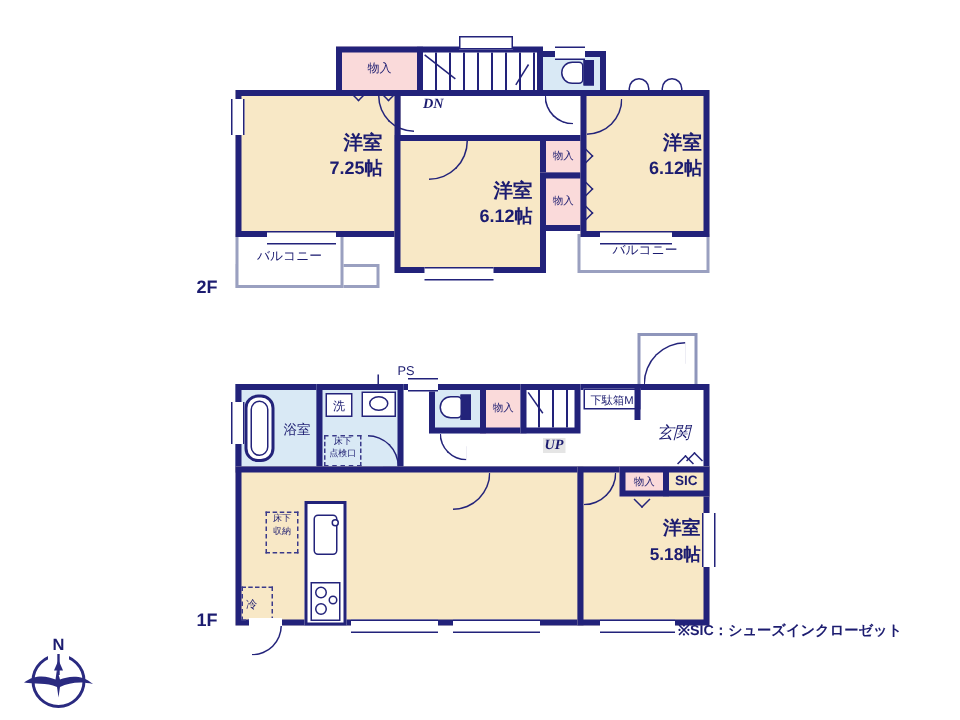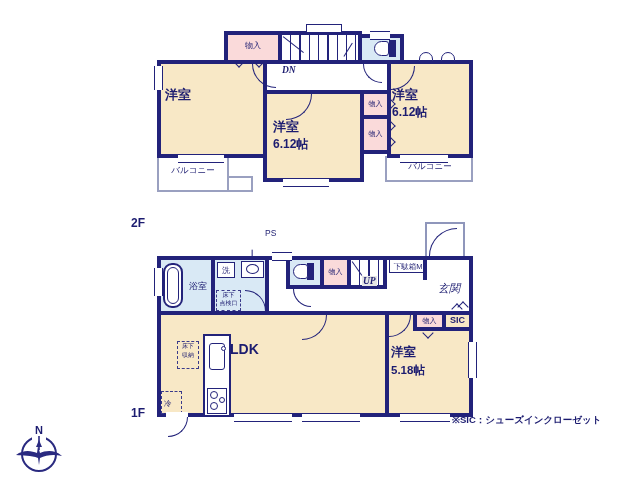--- a/index.html
+++ b/index.html
@@ -3,21 +3,21 @@
 <meta charset="utf-8">
 <style>
   html,body{margin:0;padding:0;background:#fff;}
   #canvas{position:relative;width:640px;height:480px;background:#fff;overflow:hidden;
           font-family:"Liberation Sans",sans-serif;color:#1c1c70;}
   .abs{position:absolute;box-sizing:border-box;}
   .room{position:absolute;box-sizing:border-box;border:4px solid #22227a;}
   .cream{background:#f8e8c6;} .pink{background:#fadada;} .blue{background:#d9e9f5;} .white{background:#fff;}
   .thinbox{position:absolute;box-sizing:border-box;border:2px solid #9aa0c0;background:#fff;}
   .lbl{position:absolute;color:#1c1c70;text-align:center;white-space:nowrap;}
-  .roomlbl{position:absolute;color:#1c1c70;font-weight:600;text-align:left;line-height:1.4;}
+  .roomlbl{position:absolute;color:#1c1c70;font-weight:600;text-align:right;line-height:1.4;}
   .win-h{position:absolute;background:#fff;border-top:1.5px solid #22227a;border-bottom:1.5px solid #22227a;height:7px;}
   .win-v{position:absolute;background:#fff;border-left:1.5px solid #22227a;border-right:1.5px solid #22227a;width:7px;}
   .arc{position:absolute;box-sizing:border-box;border:0 solid #23237a;}
   .c-tl{border-bottom-right-radius:100% 100%;border-right-width:1.3px;border-bottom-width:1.3px;}
   .c-tr{border-bottom-left-radius:100% 100%;border-left-width:1.3px;border-bottom-width:1.3px;}
   .c-bl{border-top-right-radius:100% 100%;border-right-width:1.3px;border-top-width:1.3px;}
   .c-br{border-top-left-radius:100% 100%;border-left-width:1.3px;border-top-width:1.3px;}
   .stairs{background-image:repeating-linear-gradient(90deg,transparent 0 8px,#22227a 8px 9.3px);background-color:#fff;}
   .line{position:absolute;background:#23237a;height:1.3px;transform-origin:left center;}
   .chev{position:absolute;width:7px;height:7px;border-left:1.3px solid #23237a;border-bottom:1.3px solid #23237a;background:transparent;}
@@ -77,61 +77,62 @@
   <div class="arc c-tr" style="left:363px;top:64px;width:19px;height:19px;"></div>
 
   <div class="chev chev-d" style="left:235px;top:58px;"></div>
   <div class="chev chev-d" style="left:255px;top:58px;"></div>
   <div class="chev chev-r" style="left:386px;top:100px;"></div>
   <div class="chev chev-r" style="left:386px;top:122px;"></div>
   <div class="chev chev-r" style="left:386px;top:138px;"></div>
 
   <div class="roomlbl" style="left:165px;top:86px;width:90px;">
     <span style="font-size:13px;display:block;">洋室</span>
+    <span style="font-size:12px;display:block;">7.25帖</span>
   </div>
   <div class="roomlbl" style="left:273px;top:118px;width:82px;">
     <span style="font-size:13px;display:block;">洋室</span>
     <span style="font-size:12px;display:block;">6.12帖</span>
   </div>
   <div class="roomlbl" style="left:392px;top:86px;width:76px;">
     <span style="font-size:13px;display:block;">洋室</span>
     <span style="font-size:12px;display:block;">6.12帖</span>
   </div>
-  <div class="floorlbl" style="left:131px;top:184px;margin-top:32px;">2F</div>
+  <div class="floorlbl" style="left:131px;top:184px;">2F</div>
 
   <div class="thinbox" style="left:425px;top:222px;width:40px;height:38px;border-color:#8f96bb;"></div>
   <div class="arc c-br" style="left:429px;top:228px;width:28px;height:28px;"></div>
 
   <div class="room white" style="left:157px;top:256px;width:316px;height:59px;"></div>
 
   <div class="room blue" style="left:157px;top:256px;width:58px;height:59px;"></div>
   <div class="tub" style="left:163px;top:263px;width:20px;height:45px;">
       <div class="tub-in"></div>
     </div>
   <div class="lbl" style="left:183px;top:280px;width:30px;font-size:9px;">浴室</div>
   <div class="room blue" style="left:211px;top:256px;width:58px;height:59px;"></div>
   <div class="fix" style="left:217px;top:262px;width:18px;height:16px;"></div>
   <div class="lbl" style="left:219px;top:265px;width:14px;font-size:8px;">洗</div>
   <div class="fix" style="left:241px;top:261px;width:23px;height:17px;"></div>
   <div class="fix" style="left:246px;top:264px;width:13px;height:10px;border-radius:50%;"></div>
   <div class="dashed" style="left:216px;top:290px;width:25px;height:21px;text-align:center;line-height:1.4;">
     <span style="font-size:6px;display:block;">床下</span>
     <span style="font-size:6px;display:block;">点検口</span>
   </div>
-  <div class="lbl" style="left:243px;top:228px;font-size:8.5px;padding-left:22px;">PS</div>
+  <div class="lbl" style="left:243px;top:242px;font-size:8.5px;padding-left:22px;">PS</div>
   <div class="line" style="left:252px;top:249px;width:9px;transform:rotate(90deg);"></div>
   <div class="room blue" style="left:286px;top:256px;width:38px;height:33px;"></div>
   <div class="fix" style="left:307px;top:263px;width:7px;height:17px;background:#23237a;"></div>
   <div class="fix" style="left:293px;top:264px;width:15px;height:15px;border-radius:50% 20% 20% 50%;"></div>
 
   <div class="room pink" style="left:320px;top:256px;width:31px;height:33px;"></div>
   <div class="lbl" style="left:322px;top:267px;width:27px;font-size:7px;">物入</div>
   <div class="room white stairs" style="left:347px;top:256px;width:40px;height:33px;"></div>
   <div class="line" style="left:352px;top:261px;width:17px;transform:rotate(55deg);"></div>
-  <div class="lbl serifit" style="left:362px;top:276px;font-size:9.5px;background:#e5e5e5;padding:0 1px;">UP</div>
+  <div class="lbl serifit" style="left:362px;top:292px;font-size:9.5px;background:#e5e5e5;padding:0 1px;">UP</div>
   <div class="fix" style="left:389px;top:259px;width:38px;height:14px;"></div>
   <div class="lbl" style="left:390px;top:262px;width:36px;font-size:7.5px;">下駄箱M</div>
   <div class="abs" style="left:423px;top:256px;width:4px;height:24px;background:#22227a;"></div>
   <div class="lbl" style="left:432px;top:281px;width:34px;font-size:11px;font-style:italic;">玄関</div>
   <div class="chev chev-u" style="left:459px;top:303px;"></div>
 
   <div class="room cream" style="left:157px;top:311px;width:232px;height:106px;"></div>
   <div class="room cream" style="left:385px;top:311px;width:88px;height:106px;"></div>
   <div class="room pink" style="left:413px;top:311px;width:33px;height:20px;"></div>
   <div class="lbl" style="left:416px;top:316px;width:27px;font-size:7px;">物入</div>
@@ -163,21 +164,20 @@
   <div class="win-v" style="left:468px;top:342px;height:36px;"></div>
   <div class="abs white" style="left:166px;top:412px;width:22px;height:6px;"></div>
   <div class="arc c-tl" style="left:168px;top:417px;width:20px;height:20px;"></div>
 
   <div class="arc c-bl" style="left:245px;top:290px;width:21px;height:21px;"></div>
   <div class="arc c-tr" style="left:293px;top:289px;width:18px;height:18px;"></div>
   <div class="arc c-tl" style="left:302px;top:315px;width:25px;height:25px;"></div>
   <div class="arc c-tl" style="left:389px;top:315px;width:22px;height:22px;"></div>
 
   <div class="roomlbl" style="left:230px;top:340px;width:140px;">
-    <span style="font-size:14px;display:block;">LDK</span>
   </div>
   <div class="roomlbl" style="left:391px;top:344px;width:76px;">
     <span style="font-size:12.5px;display:block;">洋室</span>
     <span style="font-size:11.5px;display:block;">5.18帖</span>
   </div>
   <div class="floorlbl" style="left:131px;top:406px;">1F</div>
 
   <div class="note" style="left:452px;top:413px;">※SIC：シューズインクローゼット</div>
   <svg class="abs" style="left:12px;top:424px;" width="54" height="54" viewBox="0 0 54 54">
     <circle cx="27" cy="30" r="17" fill="none" stroke="#2a2a80" stroke-width="2"></circle>

